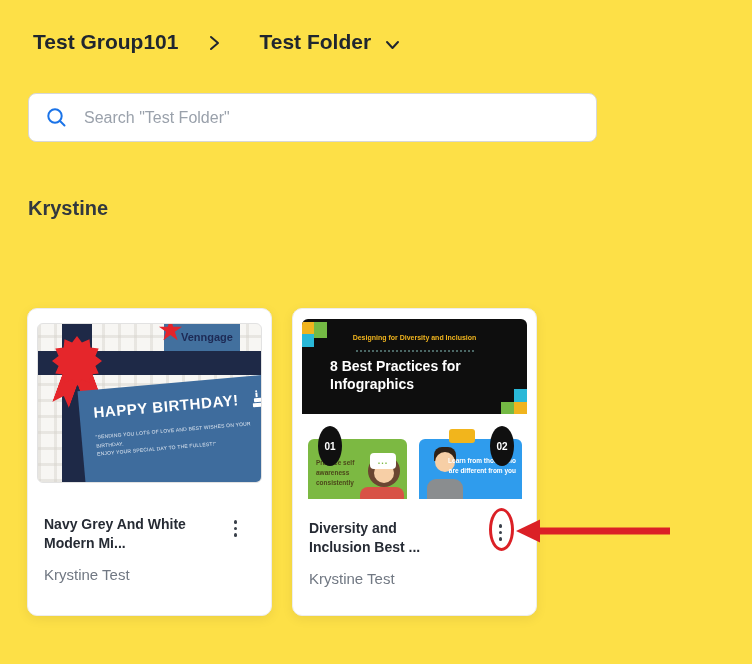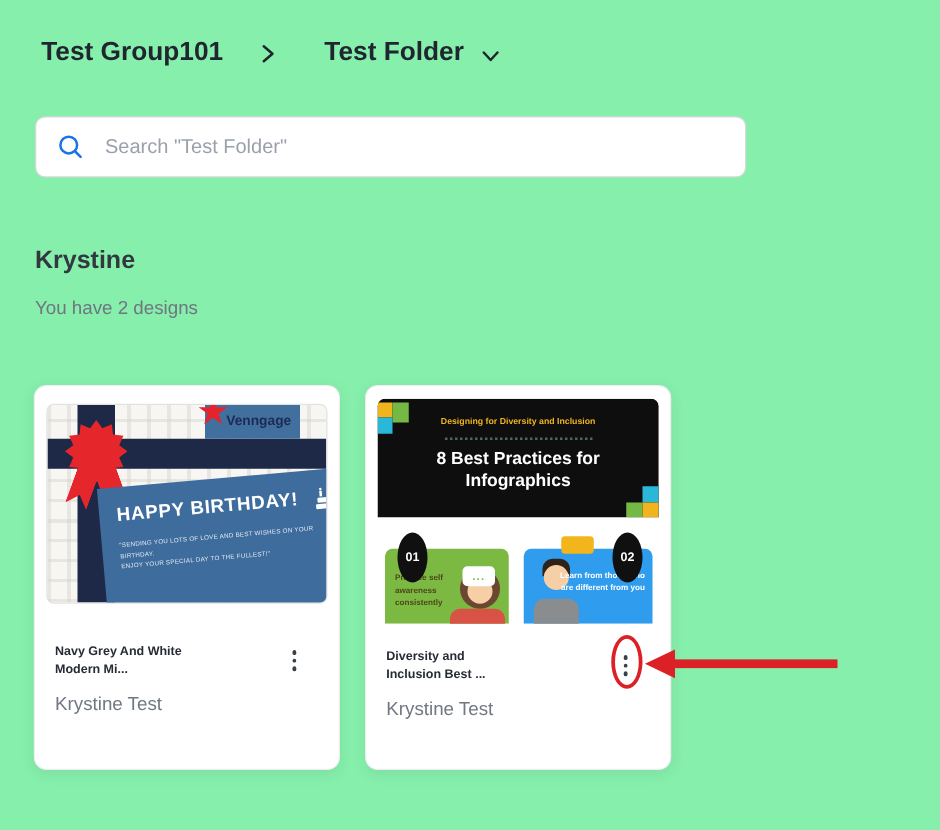--- a/index.html
+++ b/index.html
@@ -1,17 +1,17 @@
 <!DOCTYPE html>
 <html><head>
 <meta charset="utf-8">
 <style>
   html,body { margin:0; padding:0; background:#fff; }
   .screen {
-    position:relative; width:752px; height:664px; background:#86efac;
+    position:relative; width:752px; height:664px; background:#fde047;
     font-family:"Liberation Sans", sans-serif; overflow:hidden;
   }
 
   
   .breadcrumb { position:absolute; left:33px; top:30px; display:flex; align-items:center; }
   .crumb { font-size:21px; font-weight:700; color:#20262f; cursor:pointer; }
   .crumb-sep { margin:2px 0 0 30px; display:flex; }
   .crumb-folder { margin-left:38px; }
   .crumb-chevron { margin:6px 0 0 14px; display:flex; cursor:pointer; }
 
@@ -38,21 +38,21 @@
   }
   .card1 { left:27px; } .card2 { left:292px; }
 
   .thumb { position:relative; border-radius:6px; overflow:hidden; }
   .thumb1 { margin:14px 9px 0 9px; height:158px; border:1px solid #e2e2e2; background:#f7f6f3; }
   .thumb2 { margin:10px 9px 0 9px; height:180px; border-radius:6px 6px 0 0; background:#fff; }
 
   .card-info { padding:0 16px; }
   .info1 { margin-top:32px; } .info2 { margin-top:20px; }
   .title-row { display:flex; justify-content:space-between; align-items:flex-start; }
-  .card-title { font-size:10px; font-weight:700; color:#262b34; line-height:1.35; white-space:pre-line; }
+  .card-title { font-size:14px; font-weight:700; color:#262b34; line-height:1.35; white-space:pre-line; }
   .kebab { margin:5px 18px 0 0; display:flex; flex-direction:column; gap:3px; }
   .kebab .dot { width:3.5px; height:3.5px; border-radius:50%; background:#3a404a; }
   .card-author { margin-top:13px; font-size:15px; color:#717883; }
 
   
   .plaid { position:absolute; inset:0;
     background-image:
       repeating-linear-gradient(0deg, rgba(213,210,203,.45) 0 3px, transparent 3px 16px),
       repeating-linear-gradient(90deg, rgba(213,210,203,.45) 0 3px, transparent 3px 16px);
   }
@@ -77,22 +77,22 @@
   .sq { position:absolute; }
   .sq-tl-yellow { left:0; top:3px; width:12px; height:12px; background:#f0b41e; }
   .sq-tl-green  { left:12px; top:3px; width:13px; height:16px; background:#74b944; }
   .sq-tl-cyan   { left:0; top:15px; width:12px; height:13px; background:#29b8d8; }
   .sq-br-cyan   { right:0; top:70px; width:13px; height:13px; background:#29b8d8; }
   .sq-br-green  { right:13px; top:83px; width:13px; height:12px; background:#74b944; }
   .sq-br-yellow { right:0; top:83px; width:13px; height:12px; background:#f0b41e; }
   .t2-kicker { position:absolute; top:15px; width:100%; text-align:center; font-size:7px; font-weight:700; color:#f0b41e; }
   .t2-divider { position:absolute; top:31px; left:50%; transform:translateX(-50%); width:118px;
     border-top:2px dotted rgba(116,164,160,.6); }
-  .t2-title { position:absolute; top:38px; width:100%; text-align:center; font-size:14px; font-weight:700;
-    color:#fff; line-height:1.3; white-space:pre-line; }
+  .t2-title { position:absolute; top:38px; width:100%; font-size:14px; font-weight:700;
+    color:#fff; line-height:1.3; white-space:pre-line;margin-left:28px; }
   .t2-body { position:relative; height:85px; background:#fff; }
   .t2-panel { position:absolute; top:25px; height:60px; border-radius:6px 6px 0 0; }
   .t2-green { left:6px; width:99px; background:#7cb942; }
   .t2-blue { left:117px; width:103px; background:#2f9ced; }
   .t2-num { position:absolute; width:24px; height:40px; border-radius:50%; background:#101010; color:#fff;
     font-size:10px; font-weight:700; display:flex; align-items:center; justify-content:center; z-index:3; }
   .num1 { left:10px; top:-13px; } .num2 { right:8px; top:-13px; }
   .t2-step1-text { position:absolute; left:8px; top:19px; width:58px; font-size:6.5px; font-weight:700;
     color:#4c471a; line-height:1.5; }
   .t2-step2-text { position:absolute; right:6px; top:17px; width:68px; font-size:6.5px; font-weight:700;
@@ -142,21 +142,20 @@
 
   <div class="search-bar">
     <svg width="21" height="21" viewBox="0 0 21 21">
       <circle cx="9" cy="9" r="6.7" fill="none" stroke="#1a73e8" stroke-width="2"></circle>
       <line x1="14" y1="14" x2="18.5" y2="18.5" stroke="#1a73e8" stroke-width="2" stroke-linecap="round"></line>
     </svg>
     <input class="search-input" type="text" placeholder="Search &quot;Test Folder&quot;" style="">
   </div>
 
   <div class="designs-heading">Krystine</div>
-  <div class="designs-subtext">You have 2 designs</div>
 
   <div class="card card1">
     <div class="thumb thumb1">
       <div class="plaid"></div>
       <div class="t1-vband"></div>
       <div class="t1-hband"></div>
       <div class="t1-bluebox"></div>
       <span class="t1-star">★</span>
       <div class="t1-brand">Venngage</div>
       <svg class="t1-rosette" width="50" height="50" viewBox="0 0 50 50">

